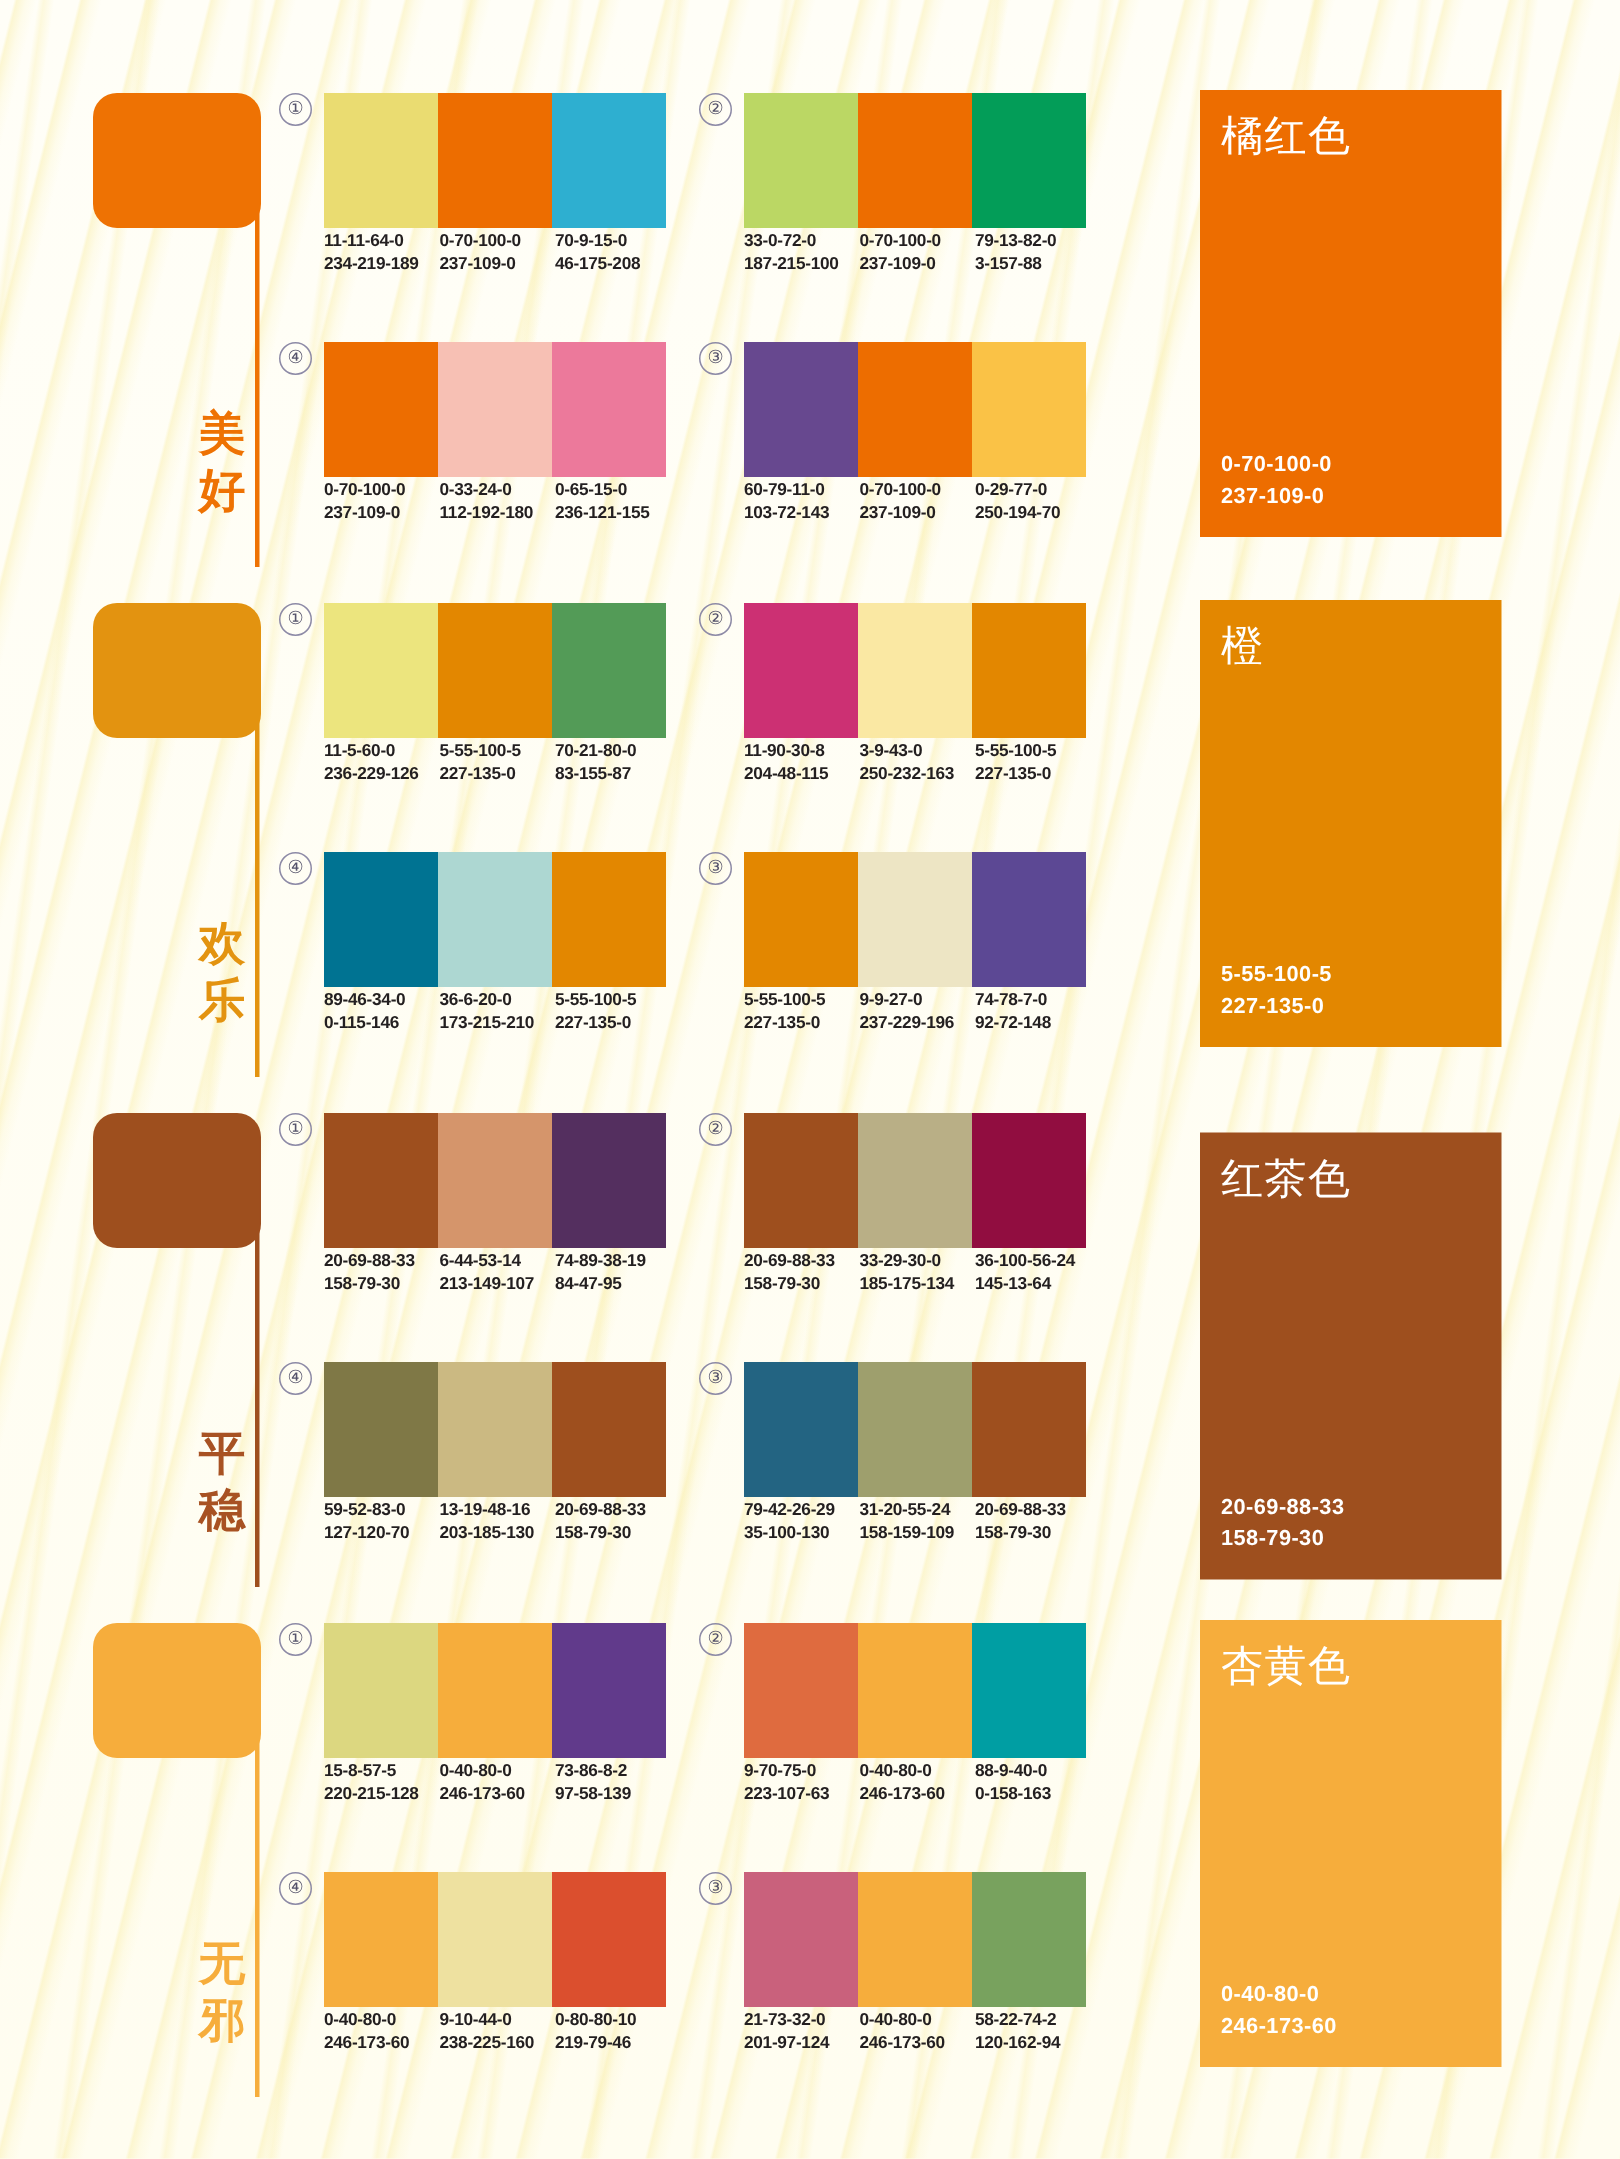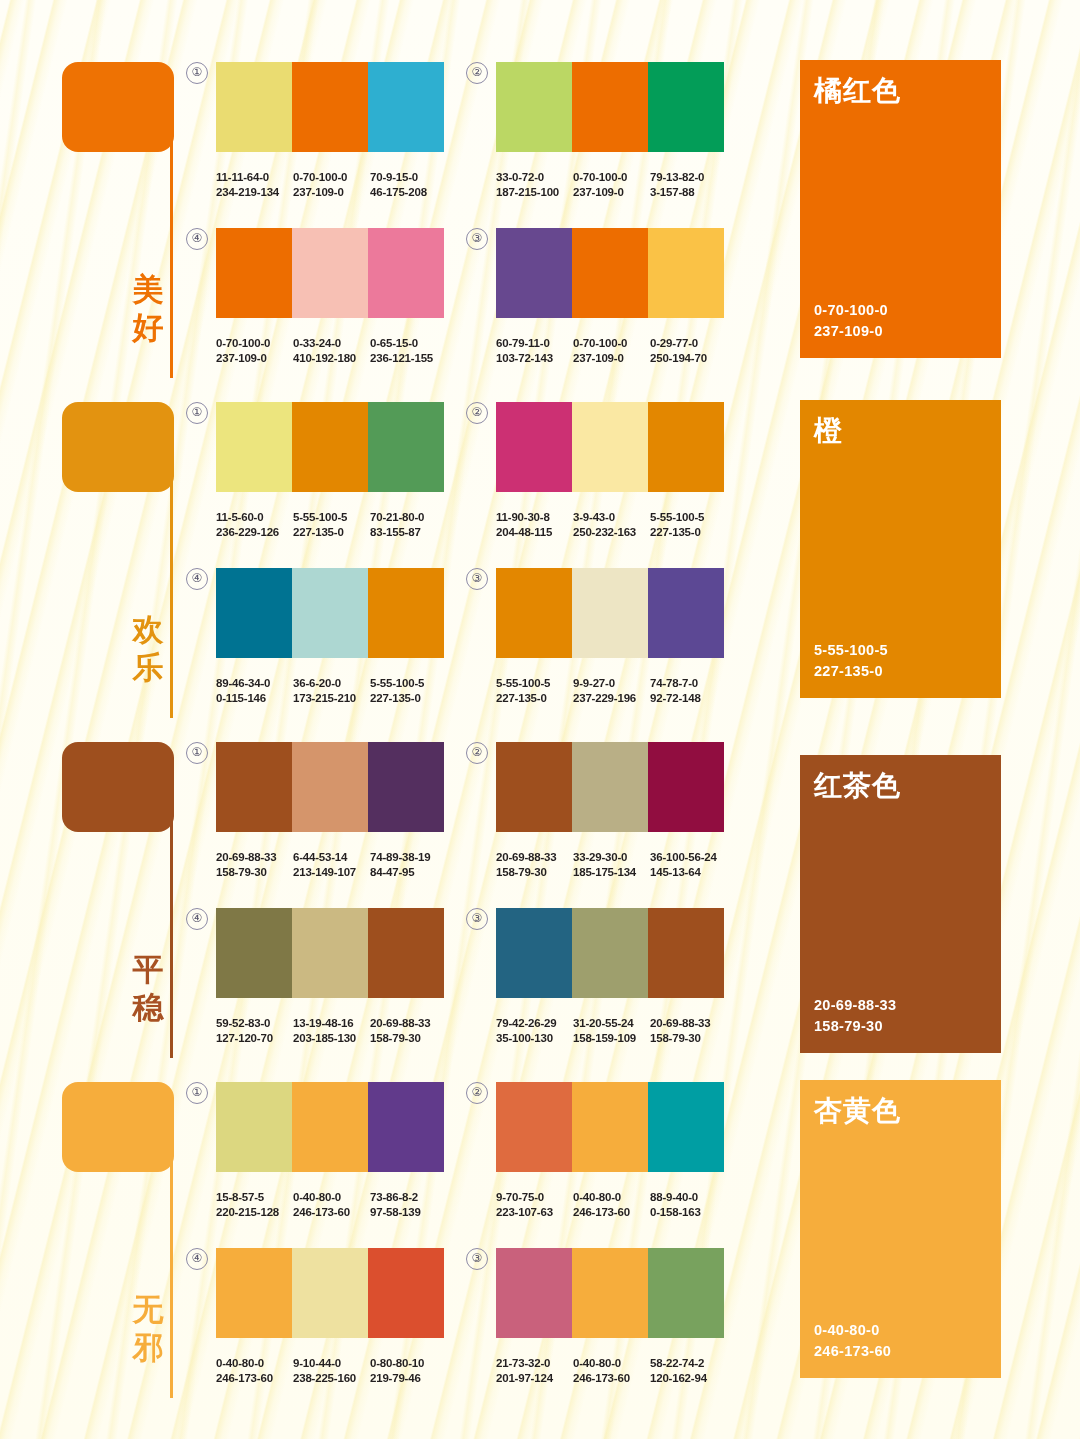--- a/index.html
+++ b/index.html
@@ -57,42 +57,42 @@
   .pal-num{
     position:absolute;left:-30px;top:0px;
     width:20px;height:20px;border-radius:50%;
     border:1.4px solid #8d8aa6;
     color:#55536b;
     font-size:12px;line-height:18px;text-align:center;
     font-family:"DejaVu Sans","Liberation Sans",sans-serif;
   }
   .swatches{display:flex;width:228px;height:90px;}
   .swatches > div{flex:1 1 33.3333%;height:90px;}
-  .codes{display:flex;width:232px;margin-top:18px;}
+  .codes{display:flex;width:232px;margin-top:2px;}
   .codes > div{width:77px;}
   .code-line{
     font-size:11.5px;
     line-height:14.5px;
     font-weight:700;
     color:#231f20;
     white-space:nowrap;
     letter-spacing:-0.2px;
     font-family:"Liberation Sans","DejaVu Sans",sans-serif;
   }
 
   
   .card{
     position:absolute;left:800px;width:201px;height:298px;
   }
   .card-title{
     position:absolute;left:14px;top:14px;
     color:#ffffff;
     font-size:28px;
     line-height:34px;
-    font-weight:700;
+    font-weight:400;
     letter-spacing:1px;
     font-family:"DejaVu Sans","Liberation Sans",sans-serif;
   }
   .card-codes{
     position:absolute;left:14px;bottom:16px;
     color:#ffffff;
     font-size:14.5px;
     line-height:21px;
     font-weight:700;
     letter-spacing:0.3px;
@@ -114,21 +114,21 @@
       <div class="palette" style="left: 216px; top: 14px;">
         <div class="pal-num">①</div>
         <div class="swatches">
           <div style="background: rgb(234, 220, 113);"></div>
           <div style="background: rgb(237, 109, 0);"></div>
           <div style="background: rgb(46, 175, 208);"></div>
         </div>
         <div class="codes">
           <div>
             <div class="code-line">11-11-64-0</div>
-            <div class="code-line">234-219-134</div>
+            <div class="code-line">234-219-189</div>
           </div>
           <div>
             <div class="code-line">0-70-100-0</div>
             <div class="code-line">237-109-0</div>
           </div>
           <div>
             <div class="code-line">70-9-15-0</div>
             <div class="code-line">46-175-208</div>
           </div>
         </div>
@@ -162,21 +162,21 @@
           <div style="background: rgb(247, 192, 180);"></div>
           <div style="background: rgb(236, 121, 155);"></div>
         </div>
         <div class="codes">
           <div>
             <div class="code-line">0-70-100-0</div>
             <div class="code-line">237-109-0</div>
           </div>
           <div>
             <div class="code-line">0-33-24-0</div>
-            <div class="code-line">410-192-180</div>
+            <div class="code-line">112-192-180</div>
           </div>
           <div>
             <div class="code-line">0-65-15-0</div>
             <div class="code-line">236-121-155</div>
           </div>
         </div>
       </div>
       <div class="palette" style="left: 496px; top: 180px;">
         <div class="pal-num">③</div>
         <div class="swatches">

